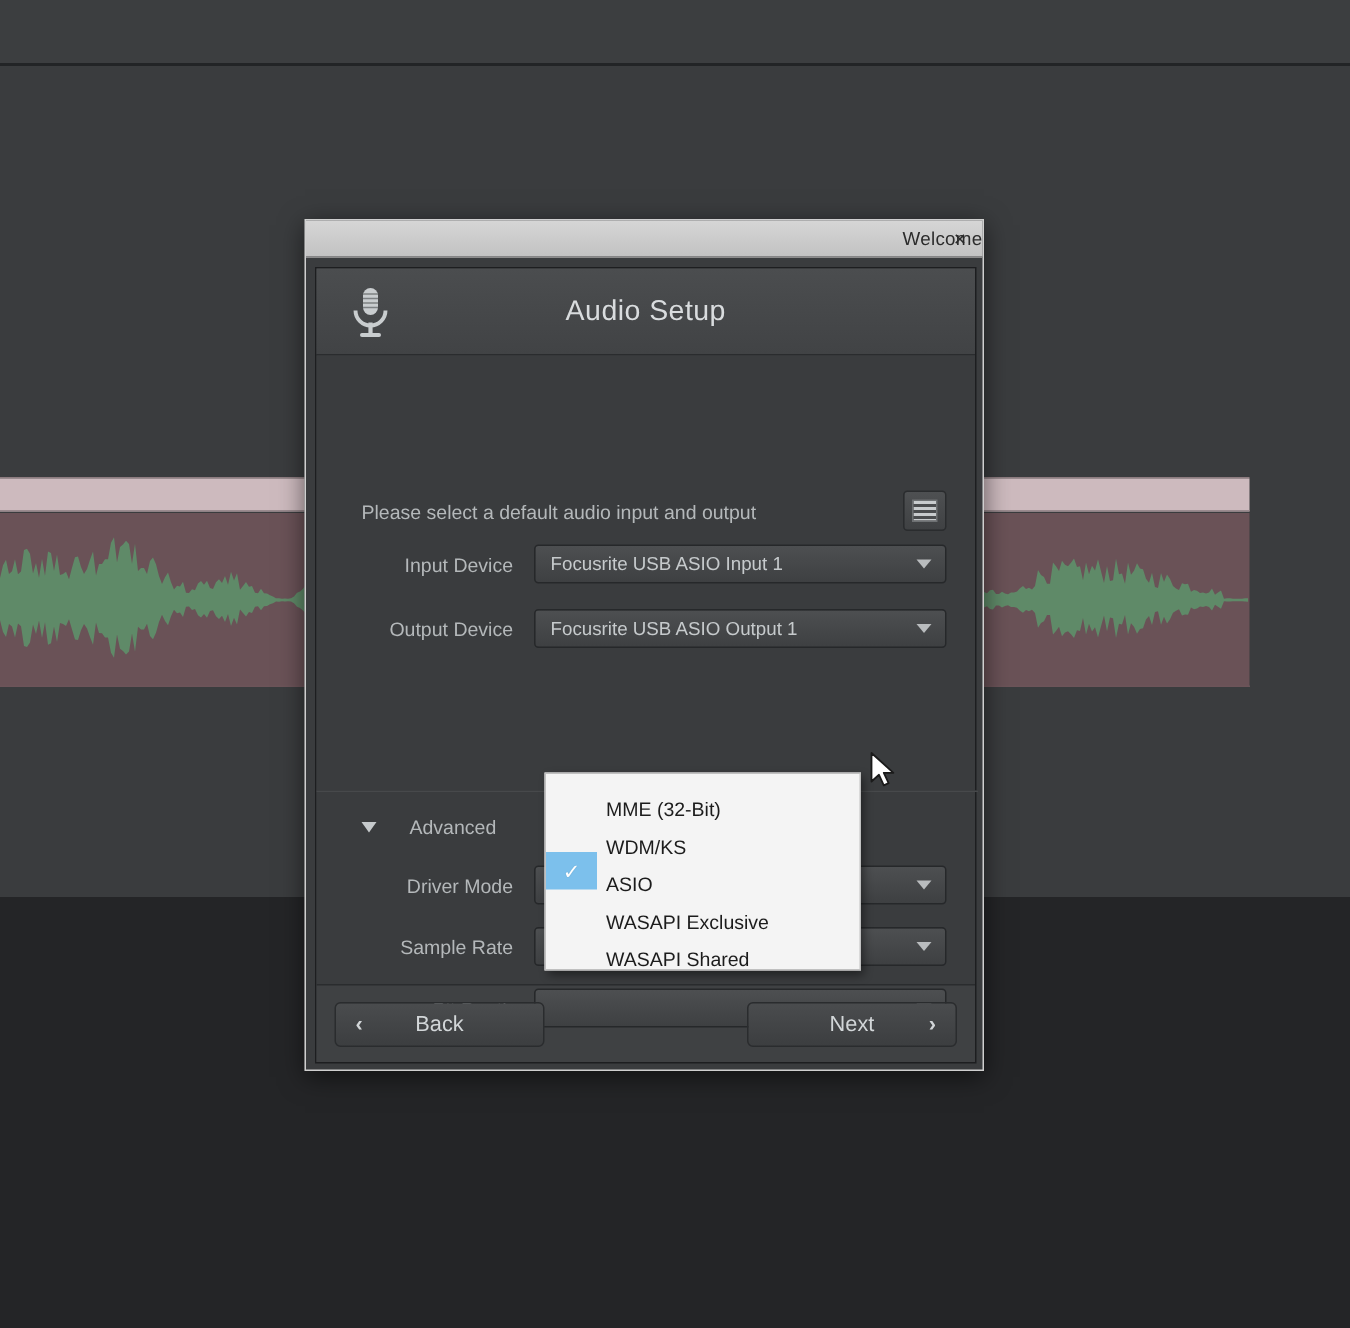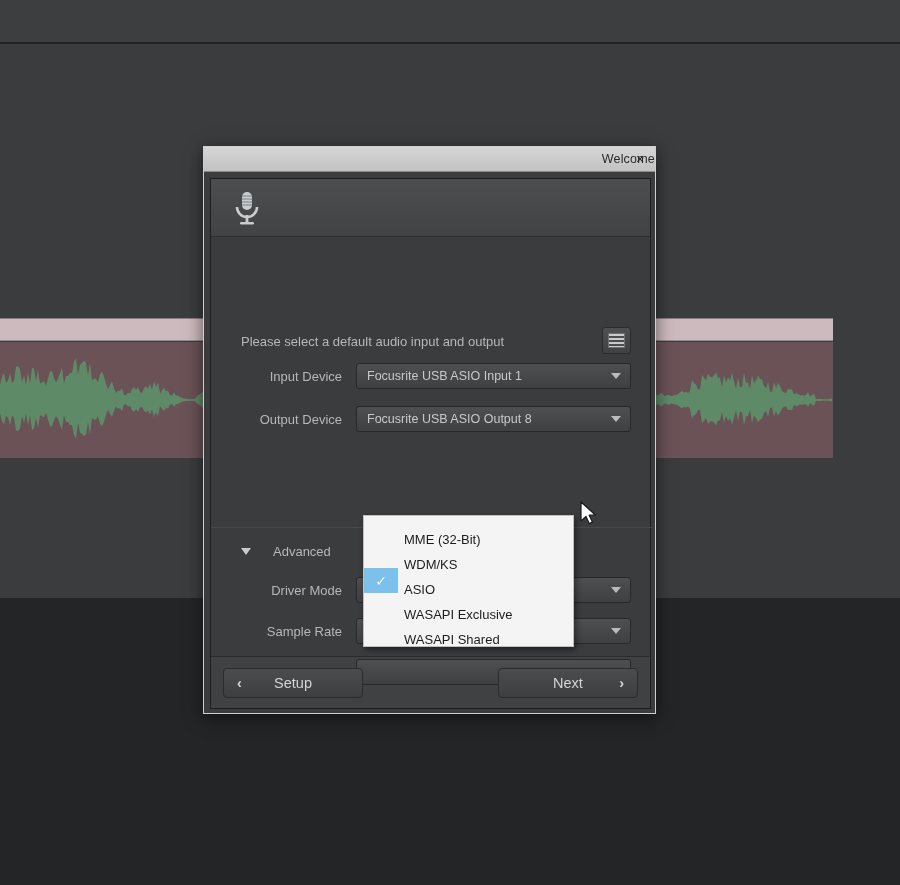--- a/index.html
+++ b/index.html
@@ -253,20 +253,21 @@
         <g stroke="#7c8082" stroke-width="1">
           <line x1="13" y1="7" x2="23" y2="7"></line>
           <line x1="13" y1="10" x2="23" y2="10"></line>
           <line x1="13" y1="13" x2="23" y2="13"></line>
           <line x1="13" y1="16" x2="23" y2="16"></line>
         </g>
         <path d="M8 18 a10 10 0 0 0 20 0" fill="none" stroke="#c9cdcf" stroke-width="2.6"></path>
         <rect x="16.6" y="26" width="2.8" height="7" fill="#c9cdcf"></rect>
         <rect x="11" y="33" width="14" height="2.6" rx="1.3" fill="#c9cdcf"></rect>
       </svg>
+      <div class="dlg-head-title">Audio Setup</div>
     </div>
 
     <div class="dlg-body">
 
       <div class="instruction">Please select a default audio input and output</div>
 
       <div class="menu-btn">
         <i></i>
       </div>
 
@@ -274,21 +275,21 @@
         <div class="row-label">Input Device</div>
         <div class="combo" style="width:275px;">
           <div class="combo-text">Focusrite USB ASIO Input 1</div>
           <span class="combo-arrow"></span>
         </div>
       </div>
 
       <div class="row" style="top:168px;">
         <div class="row-label">Output Device</div>
         <div class="combo" style="width:275px;">
-          <div class="combo-text">Focusrite USB ASIO Output 8</div>
+          <div class="combo-text">Focusrite USB ASIO Output 1</div>
           <span class="combo-arrow"></span>
         </div>
       </div>
 
       <div class="divider" style="top:290px;"></div>
 
       <div class="advanced">
         <span class="tri-down"></span>
         <span>Advanced</span>
       </div>
@@ -315,21 +316,21 @@
           <div class="combo-text"></div>
           <span class="combo-arrow"></span>
         </div>
       </div>
 
     </div>
 
     <div class="dlg-footer">
       <div class="nav-btn">
         <span class="chev left">‹</span>
-        <span>Setup</span>
+        <span>Back</span>
       </div>
       <div class="nav-btn">
         <span>Next</span>
         <span class="chev right">›</span>
       </div>
     </div>
 
   </div>
 </div>
 

